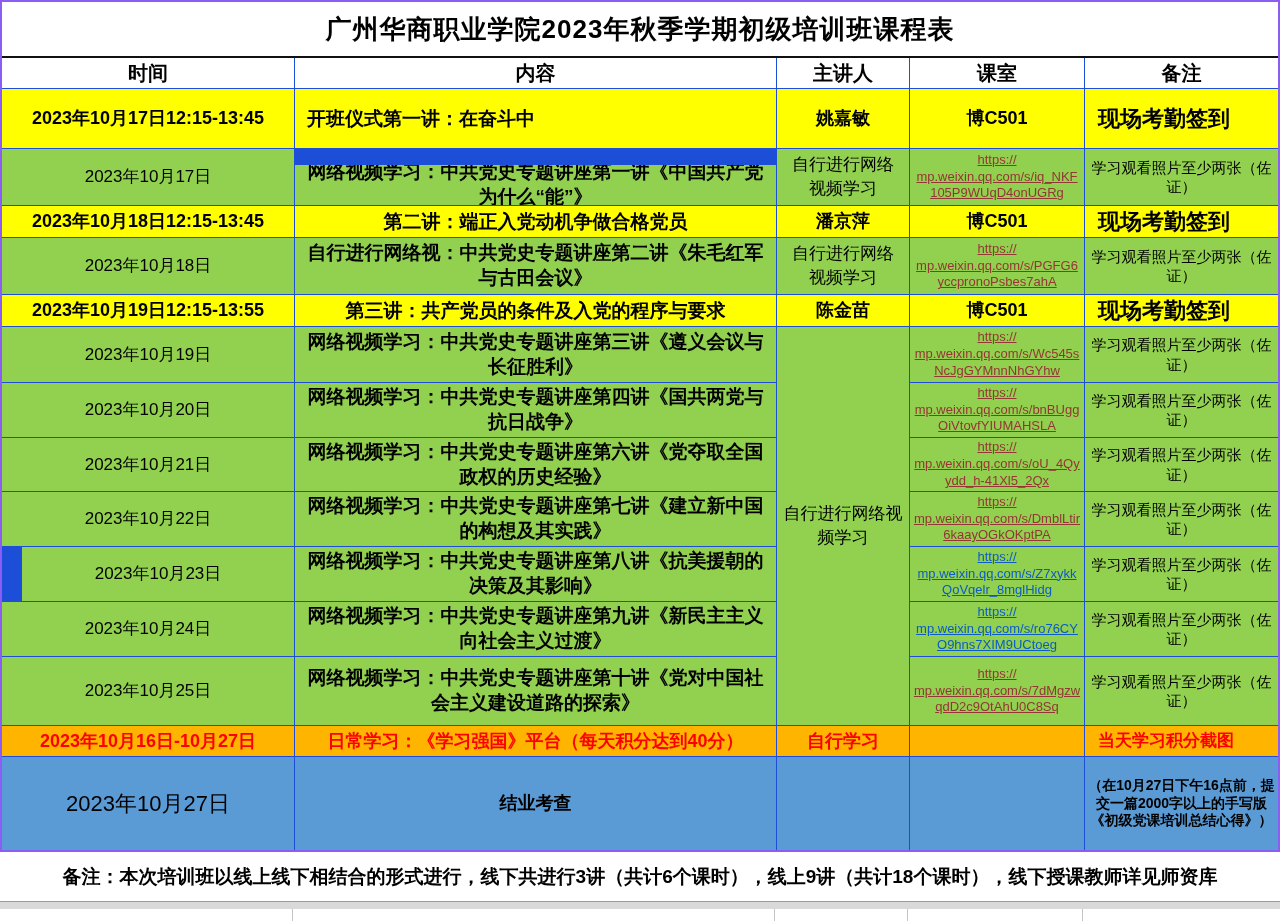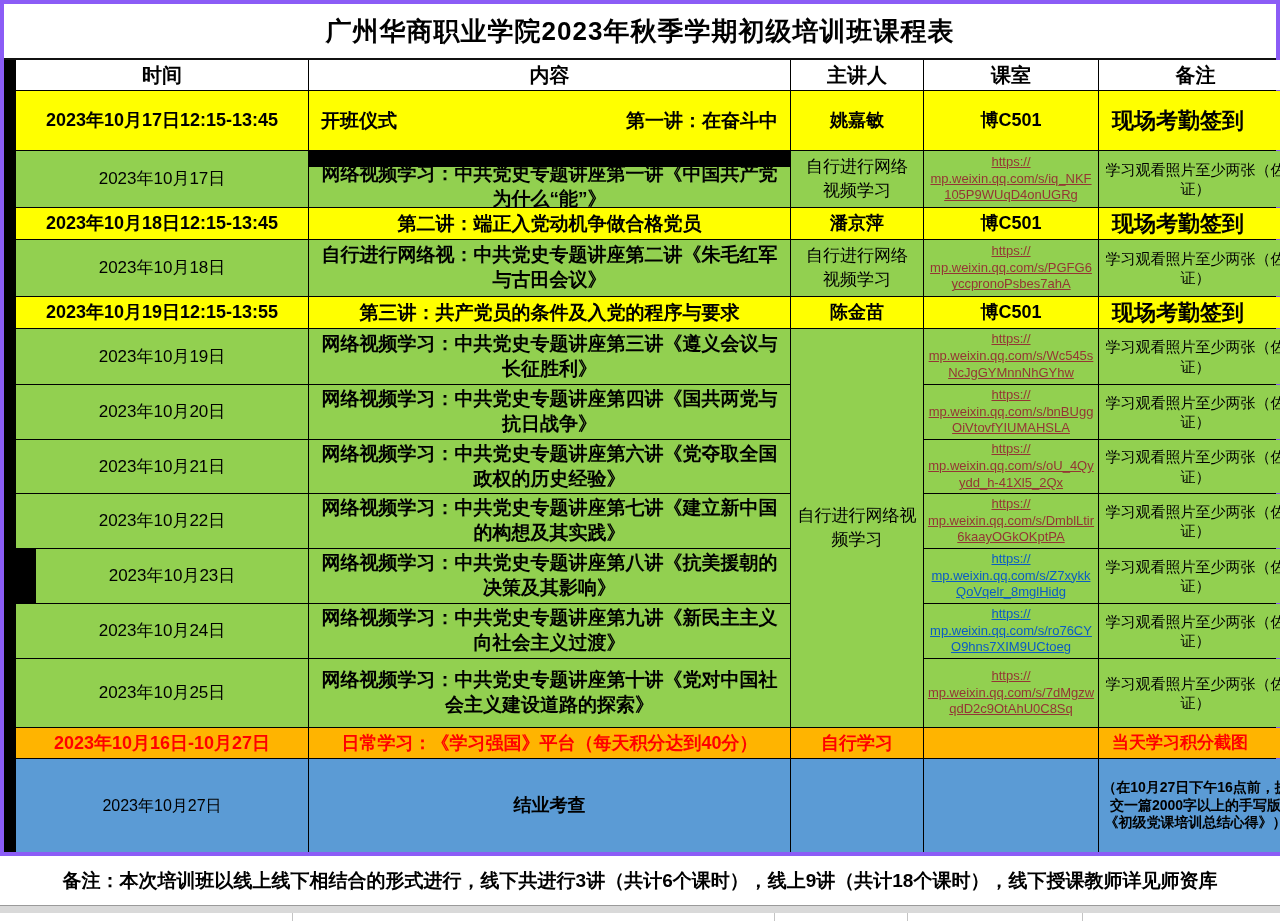--- a/index.html
+++ b/index.html
@@ -1,23 +1,23 @@
 <!DOCTYPE html>
 <html><head>
 <meta charset="utf-8">
 <style>
   html,body { margin:0; padding:0; background:#ffffff; }
   body { font-family: "Liberation Sans", "DejaVu Sans", sans-serif; color:#000; }
   .page { width:1280px; height:921px; overflow:hidden; background:#fff; }
-  .table-wrap { box-sizing:border-box; width:1280px; border:4px solid #8b5cf6; background:#141414; }
+  .table-wrap { box-sizing:border-box; width:1280px; border:2px solid #8b5cf6; background:#141414; }
   .title-row { height:54px; background:#fff; display:flex; align-items:center; justify-content:center;
                font-size:26px; font-weight:bold; letter-spacing:1px; border-bottom:2px solid #111; }
-  .grid { display:grid; background:#000000; gap:1px;
+  .grid { display:grid; background:#1d4ed8; gap:1px;
           grid-template-columns:292px 481px 132px 174px 193px;
-          grid-template-rows:30px 59px 56px 31px 56px 31px 55px 54px 53px 54px 54px 54px 68px 30px 93px;padding-left:12px; }
+          grid-template-rows:30px 59px 56px 31px 56px 31px 55px 54px 53px 54px 54px 54px 68px 30px 93px; }
   .cell { box-sizing:border-box; display:flex; flex-direction:column; align-items:center; justify-content:center;
           text-align:center; overflow:hidden; background:#fff; line-height:1.25; }
   .hdr { font-weight:bold; font-size:20px; }
   .y { background:#FFFF00; font-weight:bold; }
   .g { background:#92D050; }
   .o { background:#FFB400; color:#FF0000; font-weight:bold; }
   .b { background:#5B9BD5; }
   .time-y { font-size:18px; }
   .content-y { font-size:19px; }
   .speaker-y, .room-y { font-size:18px; }
@@ -27,24 +27,24 @@
   .content-g { font-weight:bold; font-size:19px; padding:0 4px; line-height:1.3; }
   .speaker-g { font-size:17px; font-weight:normal; white-space:pre-line; line-height:1.4; }
   .link-cell { padding:0 3px; }
   a.wlink { font-size:13px; line-height:1.3; word-break:break-all; white-space:pre-line;
             text-decoration:underline; cursor:pointer; }
   a.lk-visited { color:#943634; }
   a.lk-blue { color:#0B5CC4; }
   .note-g { font-size:15px; font-weight:normal; line-height:1.3; padding:0 4px; }
   .time-o, .content-o, .speaker-o { font-size:18px; }
   .note-o { font-size:17px; }
-  .date-b { font-size:16px; font-weight:normal; }
+  .date-b { font-size:22px; font-weight:normal; }
   .content-b { font-size:18px; font-weight:bold; }
   .note-b { font-size:14px; font-weight:bold; line-height:1.28; padding:0 3px; }
-  .open-wrap { width:100%; padding:0 12px; box-sizing:border-box; display:flex; flex-direction:column; gap:8px; }
+  .open-wrap { width:100%; padding:0 12px; box-sizing:border-box; display:flex; gap:8px; }
   .open-line1 { display:flex; justify-content:space-between; }
   .open-line2 { text-align:center; }
   .footer-row { height:49px; background:#fff; display:flex; align-items:center; justify-content:center;
                 font-size:19px; font-weight:bold; }
   .gray-band { height:7px; background:#d9d9d9; border-top:1px solid #9a9a9a; }
   .bottom-strip { height:13px; display:flex; background:#fff; }
   .strip-col { box-sizing:border-box; border-right:1px solid #c4c4c4; height:100%; }
 </style>
 </head>
 <body>

